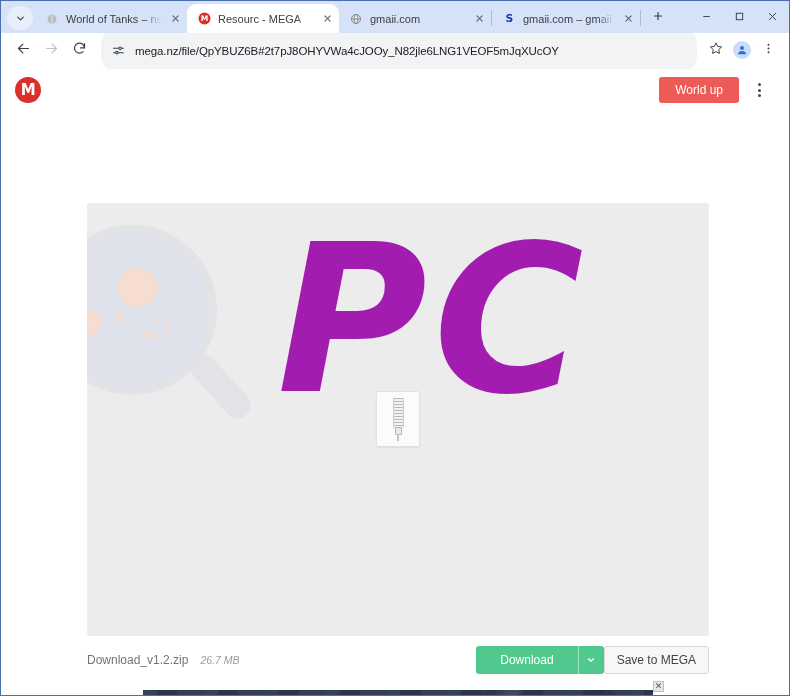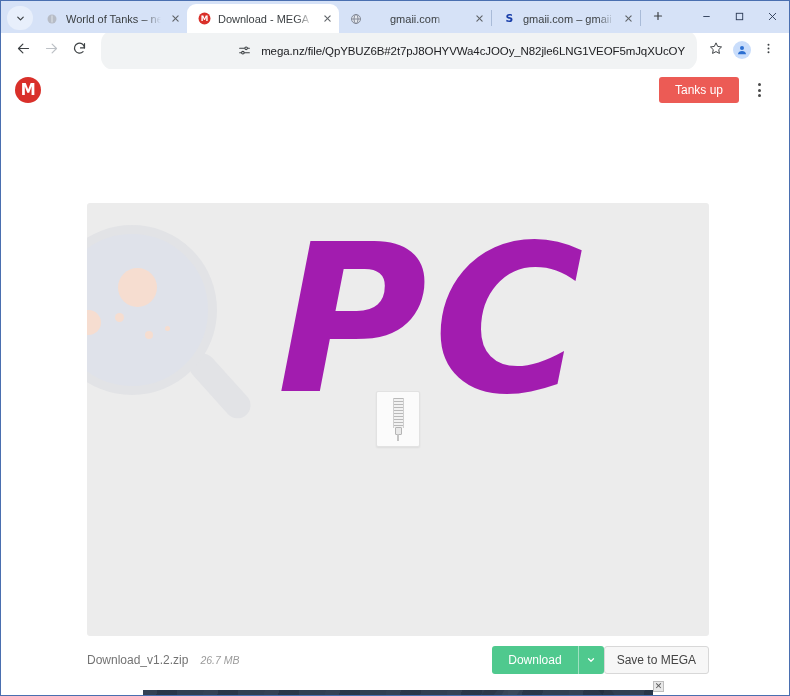--- a/index.html
+++ b/index.html
@@ -123,21 +123,20 @@
   .omnibox {
     flex: 1 1 auto;
     height: 40px;
     background: #f1f3f4;
     border-radius: 13px;
     display: flex;
     align-items: center;
     padding: 1px 12px 0 8px;
     margin: 0 6px 0 8px;
     min-width: 0;
-    justify-content: flex-end;
   }
   .omnibox-icon {
     width: 18px; height: 18px;
     flex: 0 0 18px;
     display: flex; align-items: center; justify-content: center;
     margin-right: 8px;
     color: #3c4043;
   }
   .omnibox-url {
     font-size: 11.5px;
@@ -347,21 +346,21 @@
     font-style: italic;
   }
   .file-spacer { flex: 1 1 auto; }
   .dl-group { display: flex; align-items: stretch; }
   .dl-btn {
     background: #4fc98e;
     color: #ffffff;
     border: none;
     font-size: 12px;
     font-family: "Liberation Sans", sans-serif;
-    padding: 0 16px;
+    padding: 0 24px;
     height: 28px;
     border-radius: 3px 0 0 3px;
     cursor: pointer;
   }
   .dl-caret {
     background: #4fc98e;
     border: none;
     border-left: 1px solid rgba(255,255,255,0.45);
     width: 26px;
     height: 28px;
@@ -467,30 +466,30 @@
       </span>
     </div>
 
     <div class="tab active" style="width:152px;">
       <span class="tab-favicon">
         <svg width="13" height="13" viewBox="0 0 24 24">
             <circle cx="12" cy="12" r="11" fill="#d9302a"></circle>
             <text x="12" y="17" font-size="14" font-family="DejaVu Sans, sans-serif" font-weight="bold" fill="#ffffff" text-anchor="middle">M</text>
           </svg>
       </span>
-      <span class="tab-title">Download - MEGA</span>
+      <span class="tab-title">Resourc - MEGA</span>
       <span class="tab-close">
         <svg width="9" height="9" viewBox="0 0 24 24" fill="none" stroke="currentColor" stroke-width="3" stroke-linecap="round">
             <line x1="5" y1="5" x2="19" y2="19"></line>
             <line x1="19" y1="5" x2="5" y2="19"></line>
           </svg>
       </span>
     </div>
 
-    <div class="tab inactive" style="width:152px;gap:20px;">
+    <div class="tab inactive" style="width:152px;">
       <span class="tab-favicon">
         <svg width="12" height="12" viewBox="0 0 24 24" fill="none" stroke="#7a8190" stroke-width="1.8">
             <circle cx="12" cy="12" r="9" fill="#e6e9ef"></circle>
             <ellipse cx="12" cy="12" rx="4" ry="9"></ellipse>
             <line x1="3" y1="12" x2="21" y2="12"></line>
           </svg>
       </span>
       <span class="tab-title">gmaii.com</span>
       <span class="tab-close">
         <svg width="9" height="9" viewBox="0 0 24 24" fill="none" stroke="currentColor" stroke-width="3" stroke-linecap="round">
@@ -616,21 +615,21 @@
           </svg>
       </span>
     </div>
   </div>
 
   <div class="page">
 
     <div class="mega-header">
       <div class="mega-logo">M</div>
       <div class="header-spacer"></div>
-      <button class="signup-btn">Tanks up</button>
+      <button class="signup-btn">World up</button>
       <div class="kebab">
         <i></i>
           <i></i>
           <i></i>
       </div>
     </div>
 
     <div class="preview-wrap">
       <div class="preview-box">
 

